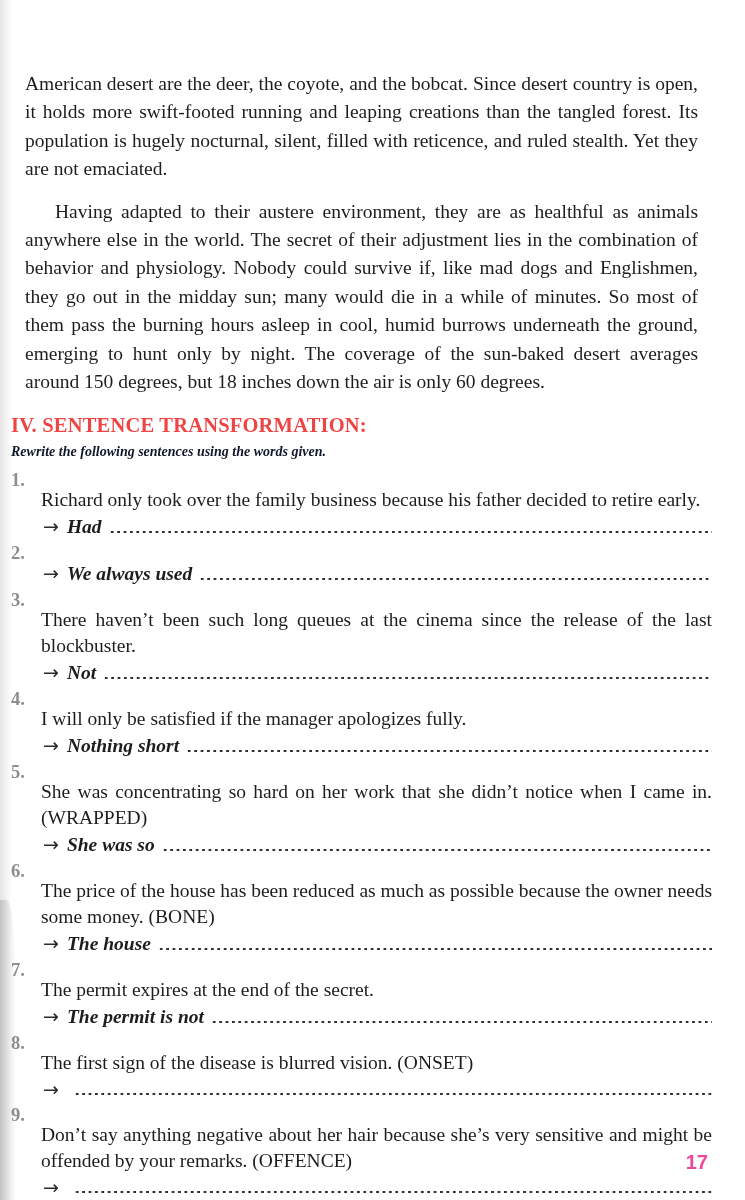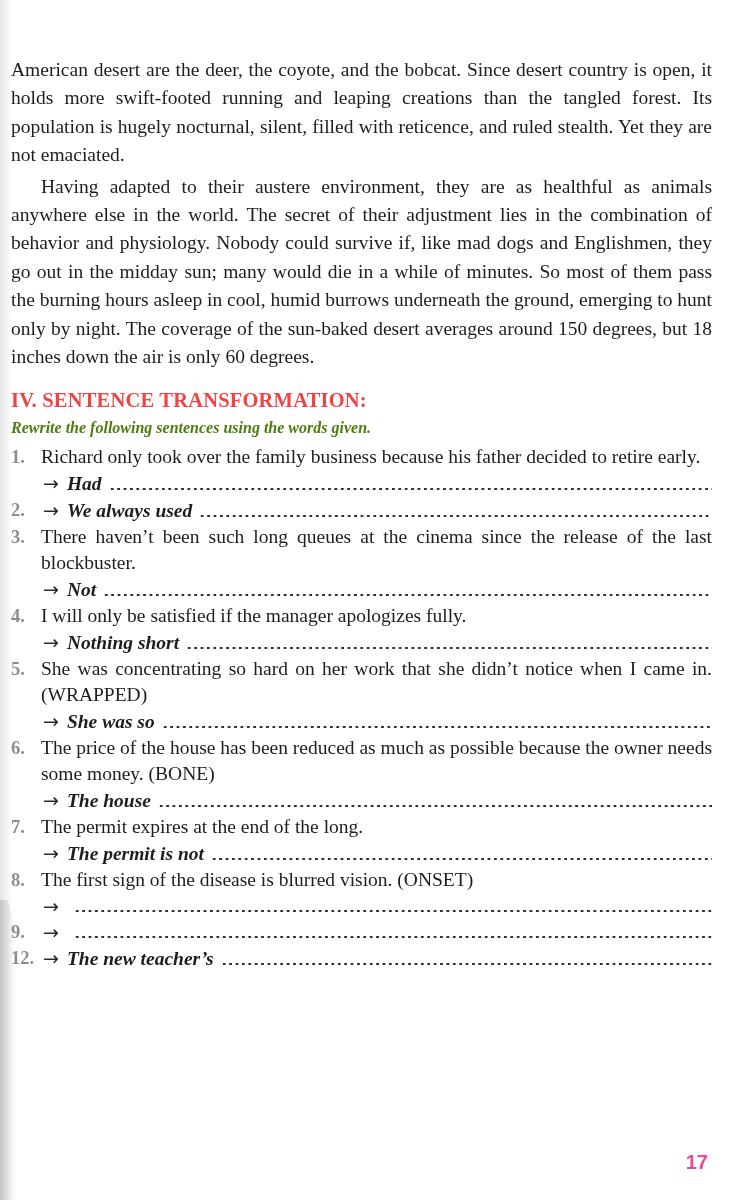--- a/index.html
+++ b/index.html
@@ -20,51 +20,51 @@
   .edge-corner {
     position: absolute; left: 0; bottom: 0; width: 16px; height: 300px;
     background: linear-gradient(to right, rgba(70,70,70,0.22), rgba(70,70,70,0));
     border-top-right-radius: 60% 30%;
     pointer-events: none;
   }
   .content {
     position: absolute; left: 11px; right: 33px; top: 56px;
   }
   p.para {
-    margin: 0;
+    margin: 14px;
     font-size: 19.5px;
     line-height: 28.4px;
     text-align: justify;
   }
   p.para.indent { text-indent: 30px; margin-top: 3px; }
 
   h2.heading {
     margin: 18px 0 0 0;
     font-size: 20.5px;
     font-weight: bold;
     letter-spacing: 0.2px;
     color: #ef4444;
   }
   p.instruction {
     margin: 7px 0 0 0;
-    font-size: 16px;
+    font-size: 14px;
     font-weight: bold;
     font-style: italic;
-    color: #4d7c0f;
+    color: #0f172a;
   }
   ol.exercises { list-style: none; margin: 7px 0 0 0; padding: 0; }
   li.item { display: flex; }
   .num {
     flex: 0 0 30px;
     color: #8e8e8e;
     font-weight: bold;
     font-size: 18.5px;
     line-height: 26px;
   }
-  .item-body { flex: 1; min-width: 0; }
+  .item-body { flex: 1; min-width: 0; margin-top: 20px; }
   .prompt {
     margin: 0;
     font-size: 19.5px;
     line-height: 26px;
     text-align: justify;
   }
   .answer {
     display: flex;
     align-items: baseline;
     line-height: 26px;
@@ -184,21 +184,21 @@
           <span class="arrow">→</span>
           <span class="lead">The house</span>
           <span class="dots"></span>
         </div>
       </div>
     </li>
 
     <li class="item">
       <span class="num">7.</span>
       <div class="item-body">
-        <p class="prompt">The permit expires at the end of the long.</p>
+        <p class="prompt">The permit expires at the end of the secret.</p>
         <div class="answer">
           <span class="arrow">→</span>
           <span class="lead">The permit is not</span>
           <span class="dots"></span>
         </div>
       </div>
     </li>
 
     <li class="item">
       <span class="num">8.</span>
@@ -208,20 +208,21 @@
           <span class="arrow">→</span>
 
           <span class="dots"></span>
         </div>
       </div>
     </li>
 
     <li class="item">
       <span class="num">9.</span>
       <div class="item-body">
+        <p class="prompt">Don’t say anything negative about her hair because she’s very sensitive and might be offended by your remarks. (OFFENCE)</p>
         <div class="answer">
           <span class="arrow">→</span>
 
           <span class="dots"></span>
         </div>
       </div>
     </li>
 
     <li class="item">
       <span class="num">12.</span>

